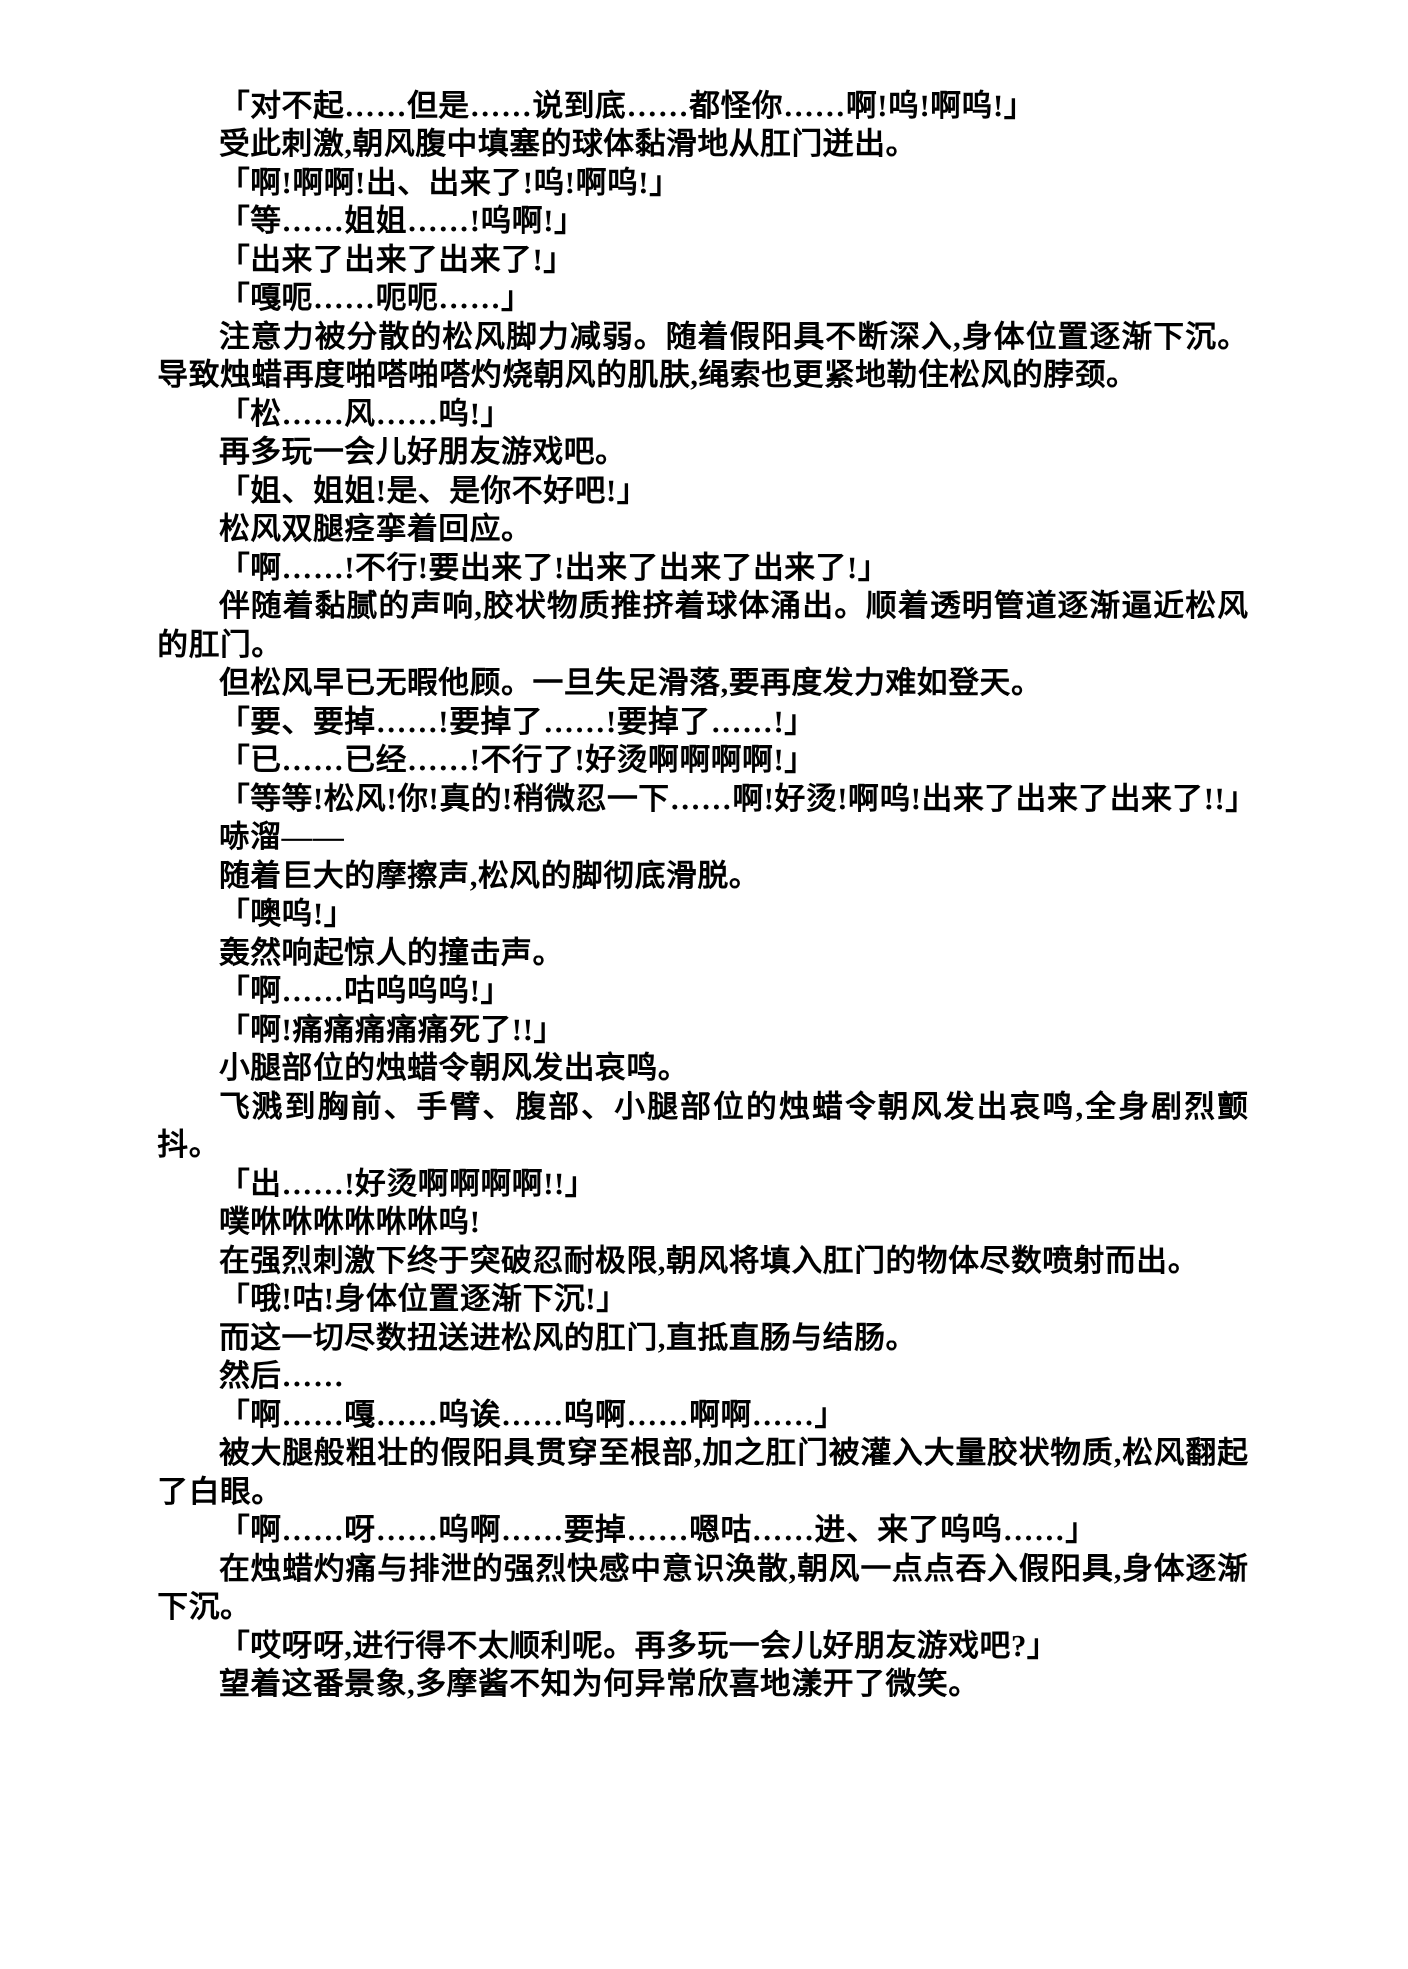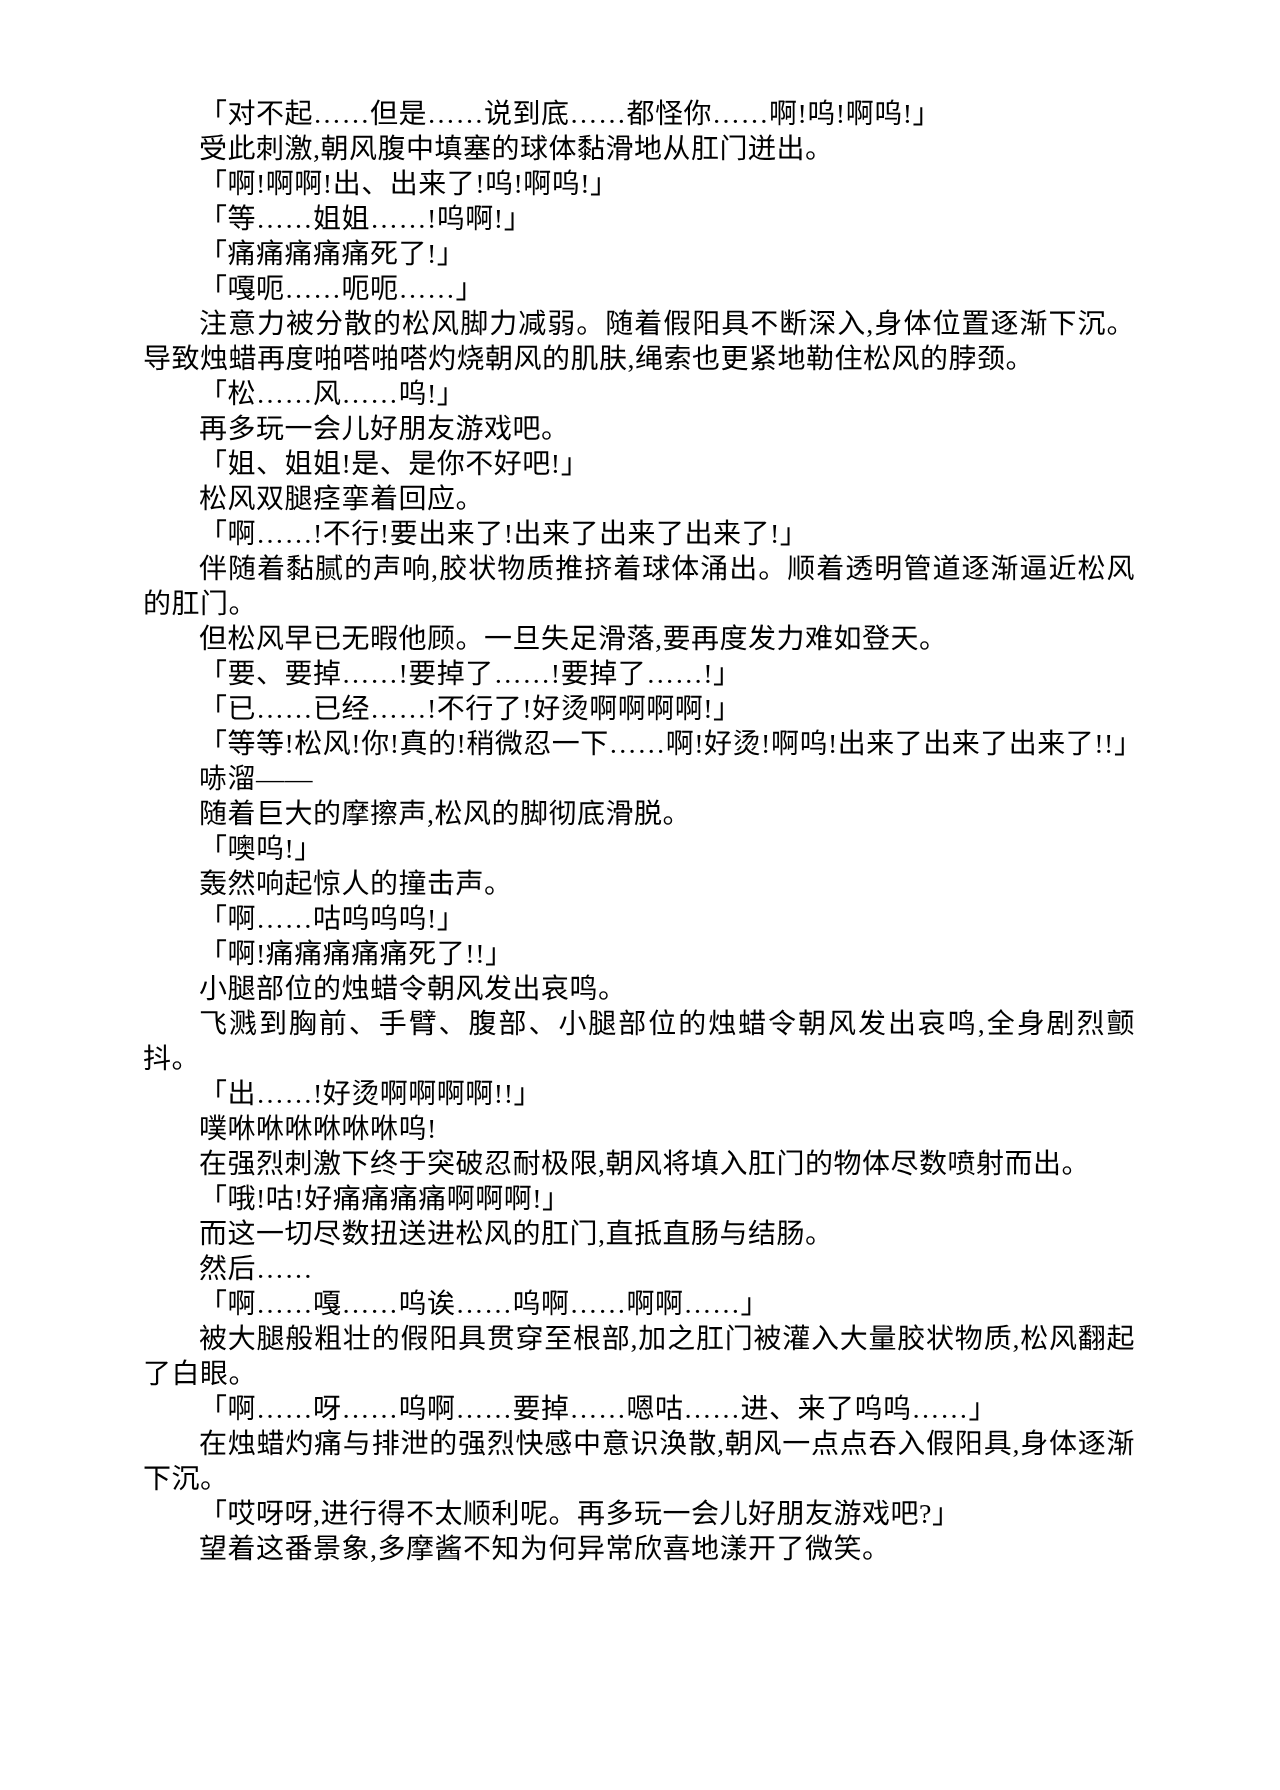--- a/index.html
+++ b/index.html
@@ -10,22 +10,23 @@
   .page {
     position: relative;
     width: 1280px;
     height: 1790px;
     background: #ffffff;
     overflow: hidden;
   }
   .text-block {
     position: absolute;
     left: 143px;
-    top: 96px;
+    top: 79px;
     width: 992px;
+    font-weight: bold;
   }
   p.line {
     margin: 0;
     padding: 0;
     font-family: "Liberation Serif", "DejaVu Serif", serif;
     font-size: 28px;
     line-height: 35px;
     color: #000000;
     text-indent: 2em;
     text-align: justify;
@@ -39,21 +40,21 @@
   <div class="text-block">
 
       <p class="line dialogue">「对不起……但是……说到底……都怪你……啊!呜!啊呜!」</p>
 
       <p class="line narration">受此刺激,朝风腹中填塞的球体黏滑地从肛门迸出。</p>
 
       <p class="line dialogue">「啊!啊啊!出、出来了!呜!啊呜!」</p>
 
       <p class="line dialogue">「等……姐姐……!呜啊!」</p>
 
-      <p class="line dialogue">「痛痛痛痛痛死了!」</p>
+      <p class="line dialogue">「出来了出来了出来了!」</p>
 
       <p class="line dialogue">「嘎呃……呃呃……」</p>
 
       <p class="line narration">注意力被分散的松风脚力减弱。随着假阳具不断深入,身体位置逐渐下沉。导致烛蜡再度啪嗒啪嗒灼烧朝风的肌肤,绳索也更紧地勒住松风的脖颈。</p>
 
       <p class="line dialogue">「松……风……呜!」</p>
 
       <p class="line narration">再多玩一会儿好朋友游戏吧。</p>
 
       <p class="line dialogue">「姐、姐姐!是、是你不好吧!」</p>
@@ -89,21 +90,21 @@
       <p class="line narration">小腿部位的烛蜡令朝风发出哀鸣。</p>
 
       <p class="line narration">飞溅到胸前、手臂、腹部、小腿部位的烛蜡令朝风发出哀鸣,全身剧烈颤抖。</p>
 
       <p class="line dialogue">「出……!好烫啊啊啊啊!!」</p>
 
       <p class="line sfx">噗咻咻咻咻咻咻呜!</p>
 
       <p class="line narration">在强烈刺激下终于突破忍耐极限,朝风将填入肛门的物体尽数喷射而出。</p>
 
-      <p class="line dialogue">「哦!咕!好痛痛痛痛啊啊啊!」</p>
+      <p class="line dialogue">「哦!咕!身体位置逐渐下沉!」</p>
 
       <p class="line narration">而这一切尽数扭送进松风的肛门,直抵直肠与结肠。</p>
 
       <p class="line narration">然后……</p>
 
       <p class="line dialogue">「啊……嘎……呜诶……呜啊……啊啊……」</p>
 
       <p class="line narration">被大腿般粗壮的假阳具贯穿至根部,加之肛门被灌入大量胶状物质,松风翻起了白眼。</p>
 
       <p class="line dialogue">「啊……呀……呜啊……要掉……嗯咕……进、来了呜呜……」</p>

